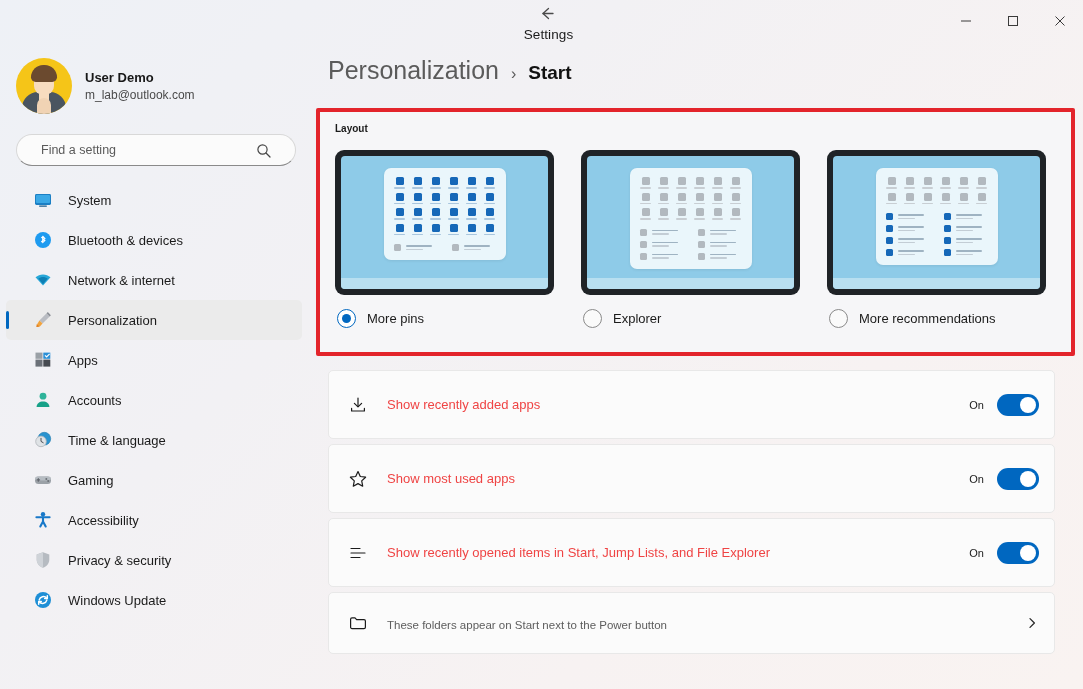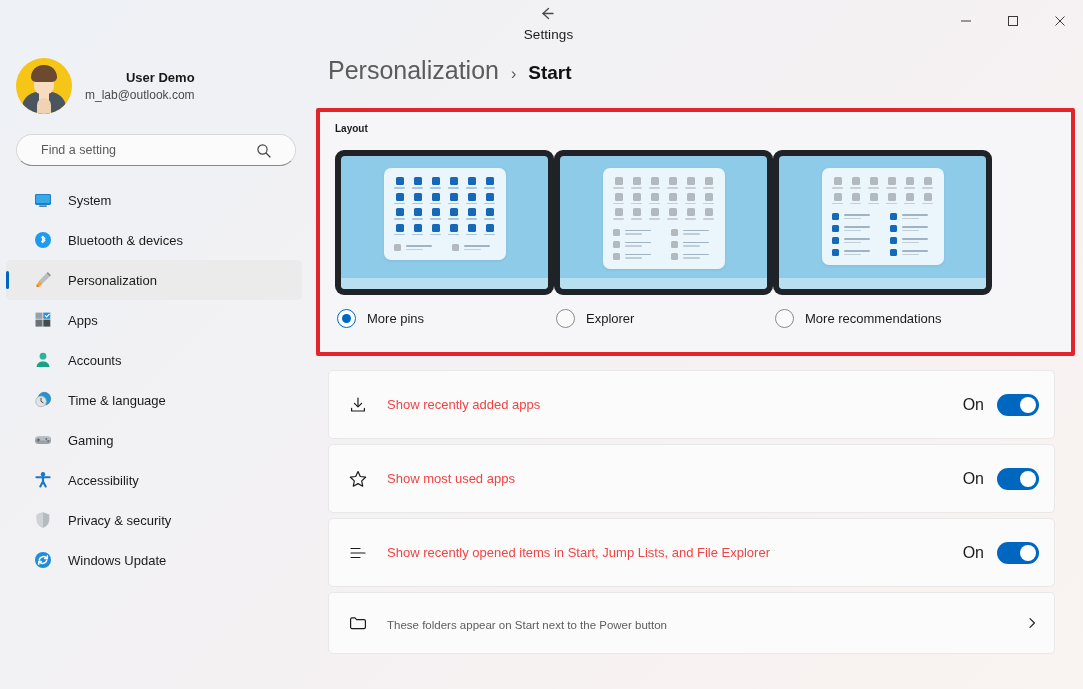--- a/index.html
+++ b/index.html
@@ -37,21 +37,21 @@
   .win-btn {
     width: 47px; height: 42px; display: flex; align-items: center;
     justify-content: center; color: #3a3a3a;
   }
 
   
   .sidebar {
     position: absolute; left: 0; top: 42px; width: 312px; height: 647px;
     padding-top: 6px;
   }
-  .profile { display: flex; align-items: center; padding: 10px 0 10px 16px; text-align: right; }
+  .profile { display: flex; align-items: center; padding: 10px 0 10px 16px; }
   .avatar {
     width: 56px; height: 56px; border-radius: 50%;
     background: #f5c518; position: relative; overflow: hidden; flex: none;
   }
   .avatar .hair {
     position:absolute; left:15px; top:7px; width:26px; height:17px;
     background:#6b4a2f; border-radius:13px 13px 5px 5px;
   }
   .avatar .face {
     position:absolute; left:18px; top:13px; width:20px; height:24px;
@@ -120,21 +120,21 @@
   .layout-panel {
     position: absolute; left: 4px; top: 66px;
     width: 759px; height: 248px;
     border: 4px solid #e3242b; border-radius: 2px;
     background: #f6f6f8;
   }
   .layout-title {
     font-size: 10px; font-weight: bold; color: #1b1b1b;
     padding: 11px 0 0 15px;
   }
-  .cards { display: flex; padding: 16px 0 0 15px; }
+  .cards { display: flex; gap: 27px; padding: 16px 0 0 15px; }
   .card-col { width: 219px; }
   .thumb {
     width: 219px; height: 145px; background: #1f2327;
     border-radius: 9px; padding: 6px;
   }
   .screen {
     width: 100%; height: 100%; background: #8ecbe8;
     border-radius: 4px; position: relative; overflow: hidden;
     display: flex; align-items: flex-start; justify-content: center;
   }
@@ -184,21 +184,21 @@
     padding: 0 15px 0 16px; margin-bottom: 5px;
   }
   .row.tall { height: 62px; }
   .row-ico {
     width: 26px; height: 26px; flex: none; margin-right: 16px;
     display: flex; align-items: center; justify-content: center; color: #1b1b1b;
   }
   .row-text { flex: 1; }
   .row-title { font-size: 13px; color: #ef4444; }
   .row-sub { font-size: 11.5px; color: #5d5d5d; margin-top: 3px; }
-  .row-state { font-size: 16px; color: #1b1b1b; margin-right: 13px; }
+  .row-state { font-size: 11px; color: #1b1b1b; margin-right: 13px; }
   .toggle {
     width: 42px; height: 22px; border-radius: 11px; background: #0067c0;
     position: relative; flex: none;
   }
   .toggle .knob {
     position: absolute; right: 3px; top: 3px; width: 16px; height: 16px;
     border-radius: 50%; background: #fff;
   }
   .chev { color: #2b2b2b; display: flex; }
 </style>
@@ -277,20 +277,29 @@
         </div>
         <div class="nav-item">
           <span class="nav-ico">
             <svg width="18" height="18" viewBox="0 0 18 18">
               <circle cx="9" cy="9" r="8" fill="#1e9bf0"></circle>
               <path d="M7.3 6.1L11 9.4 8.7 11.6V5.2l2.3 2.4L7.3 11" stroke="#fff" stroke-width="1.1" fill="none" stroke-linejoin="round"></path>
             </svg>
           </span>
           <span class="nav-label">Bluetooth &amp; devices</span>
         </div>
+        <div class="nav-item">
+          <span class="nav-ico">
+            <svg width="18" height="18" viewBox="0 0 18 18">
+              <path d="M1.5 6.3C3.6 4.4 6.2 3.4 9 3.4s5.4 1 7.5 2.9L9 14.6z" fill="#27a7d8"></path>
+              <path d="M4.3 7.6C5.7 6.5 7.3 6 9 6s3.3.5 4.7 1.6L9 13.2z" fill="#0e7fb4"></path>
+            </svg>
+          </span>
+          <span class="nav-label">Network &amp; internet</span>
+        </div>
         <div class="nav-item active">
           <span class="nav-ico">
             <svg width="18" height="18" viewBox="0 0 18 18">
               <path d="M12.6 2.3l3.1 3.1-7.2 7.2-3.1-3.1z" fill="#b9bcc2"></path>
               <path d="M13.8 1.1l3.1 3.1-1.2 1.2-3.1-3.1z" fill="#8b8f96"></path>
               <path d="M5.4 9.5l3.1 3.1-2.6 2.9-3.1.5.5-3.1z" fill="#f2a33c"></path>
               <path d="M2.8 12.9l-.5 3.1 3.1-.5z" fill="#e07f22"></path>
             </svg>
           </span>
           <span class="nav-label">Personalization</span>

